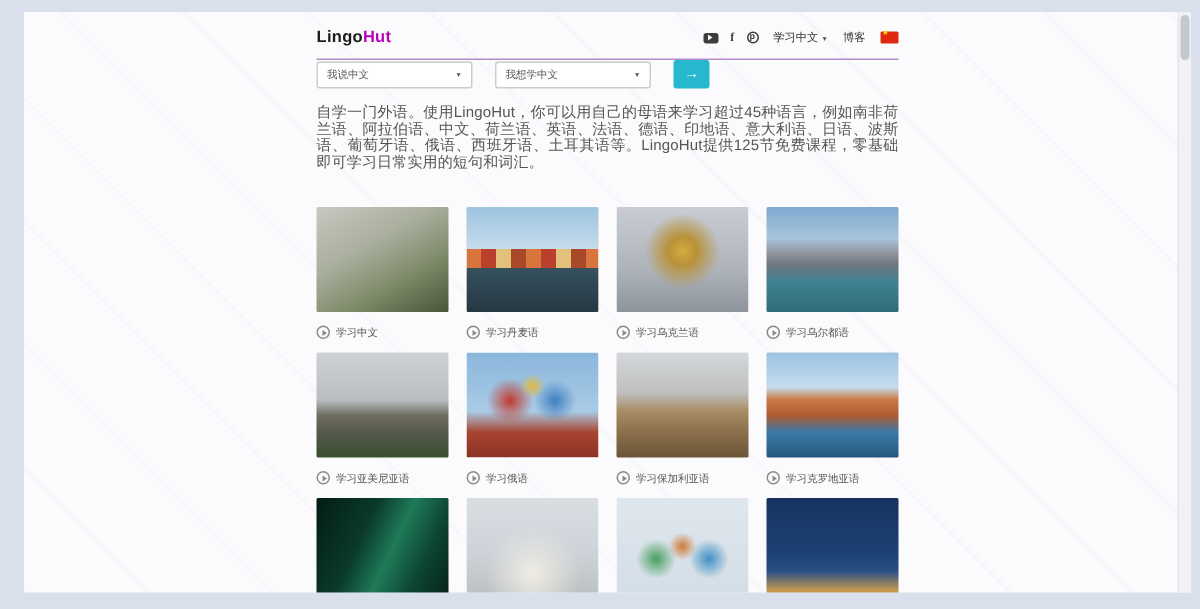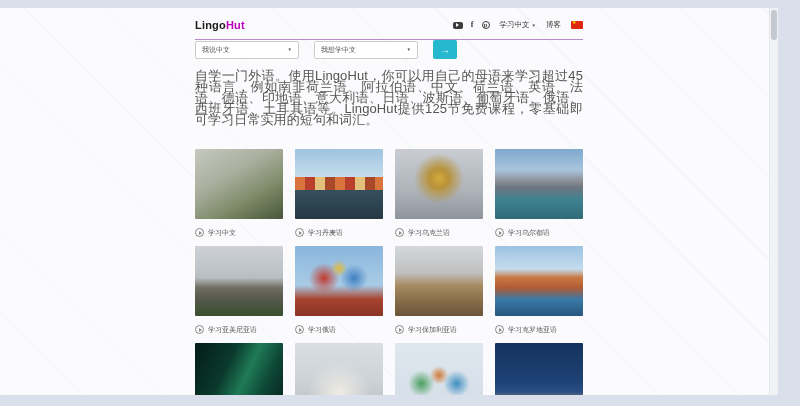--- a/index.html
+++ b/index.html
@@ -4,21 +4,21 @@
 <style>
   * { margin:0; padding:0; box-sizing:border-box; }
   html,body { width:800px; height:406px; overflow:hidden; }
   body {
     background:#d9e0ec;
     font-family:"Liberation Sans","DejaVu Sans",sans-serif;
     position:relative;
   }
   
   .screen {
-    position:absolute; left:0; top:8px; width:778px; height:387px;
+    position:absolute; left:16px; top:8px; width:778px; height:387px;
     background:#fbfbfd; overflow:hidden;
   }
   .screen::before { 
     content:""; position:absolute; inset:0; pointer-events:none;
     background:repeating-linear-gradient(45deg, rgba(140,150,175,0.04) 0 2px, transparent 2px 58px);
   }
   .scrollbar-track {
     position:absolute; right:0; top:0; width:9px; height:100%;
     background:#f1f2f4; border-left:1px solid #e4e6ea; z-index:5;
   }
@@ -70,21 +70,21 @@
   .select-box {
     width:104px; height:18px; background:#fff; border:1px solid #cccccc; border-radius:2px;
     display:flex; align-items:center; justify-content:space-between;
     padding:0 6px; font-size:7px; color:#555; cursor:pointer;
   }
   .go-button {
     width:24px; height:19px; background:#26b8cf; border-radius:2px; border:none;
     color:#fff; font-size:10px; line-height:19px; text-align:center; cursor:pointer;
   }
   .intro {
-    margin-top:11px; font-size:13px; line-height:11px; color:#555;
+    margin-top:11px; font-size:10px; line-height:11px; color:#555;
     text-align:justify; letter-spacing:.1px;
   }
 
   
   .grid {
     margin-top:24px;
     display:grid; grid-template-columns:repeat(4,88px); column-gap:12px;
   }
   .card { cursor:pointer; }
   .card-image { width:88px; height:70px; border-radius:1px; }

